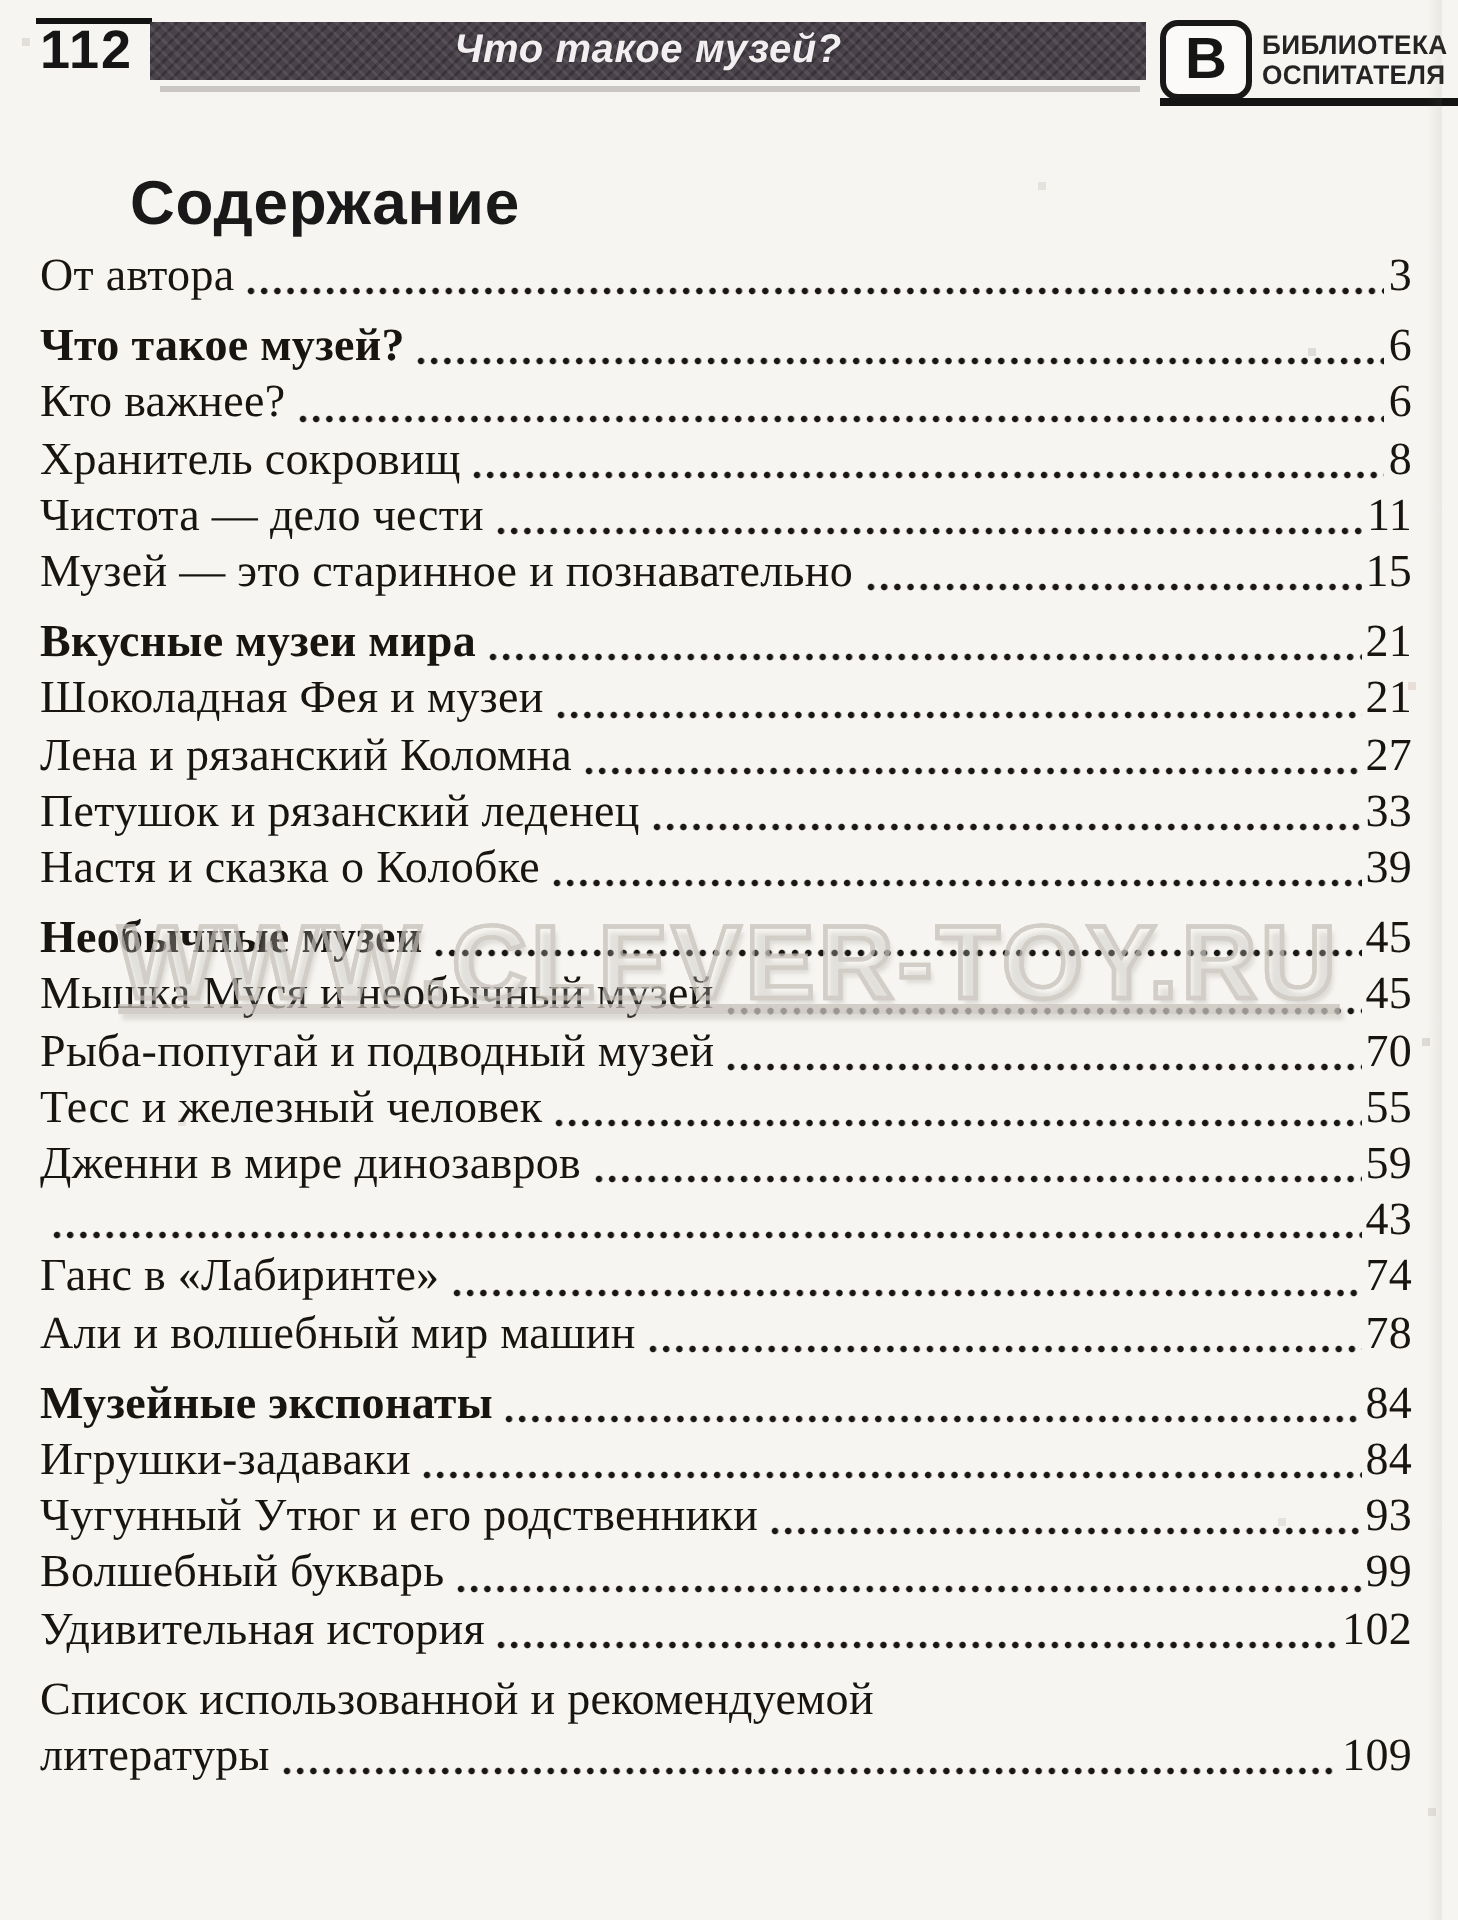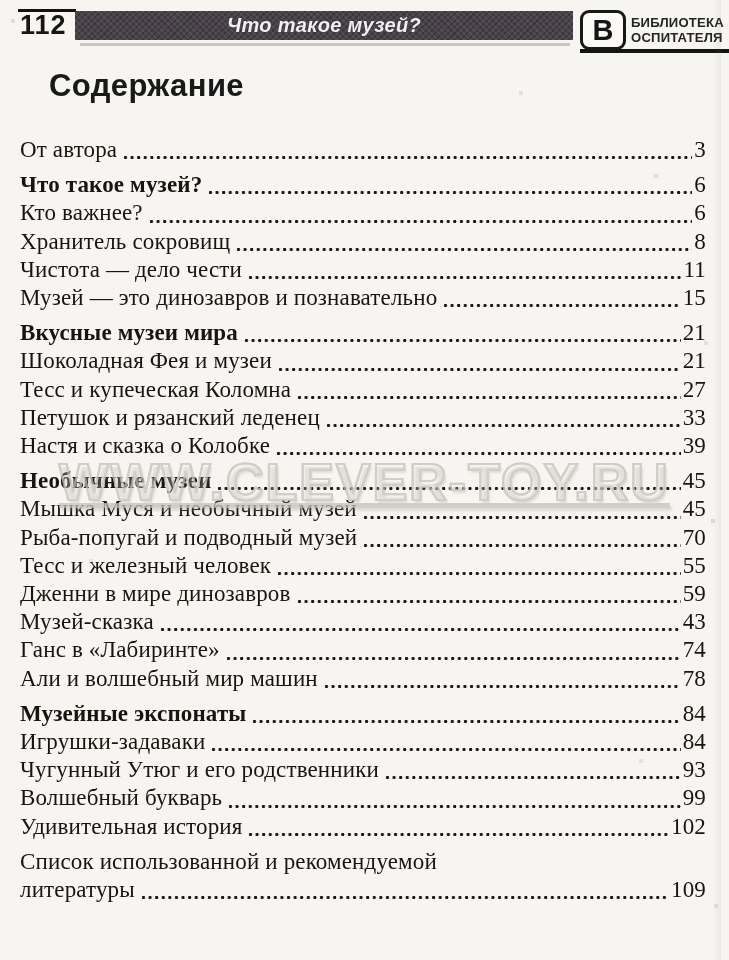--- a/index.html
+++ b/index.html
@@ -75,21 +75,21 @@
     font-family: "Liberation Sans", sans-serif;
     font-weight: bold; font-size: 31px; color: #191919;
     letter-spacing: 0.4px;
   }
 
   
   .toc {
     position: absolute; left: 20px; top: 120px; width: 686px;
   }
   .toc-section { margin-top: 7px; }
-  .toc-section:first-child { margin-top: 16px; }
+  .toc-section:first-child { margin-top: 4px; }
   .toc-row {
     display: flex; align-items: baseline;
     font-size: 23px; line-height: 28.2px;
     color: #18140f; letter-spacing: 0.15px;
   }
   .toc-row.bold .toc-title { font-weight: bold; }
   .toc-title { white-space: nowrap; }
   .dot-leader {
     flex: 1 1 auto; min-width: 14px;
     align-self: flex-end;
@@ -150,21 +150,21 @@
   <div class="logo-box">
     <span class="logo-letter">В</span>
   </div>
   <div class="logo-text">
     <div>БИБЛИОТЕКА</div>
     <div>ОСПИТАТЕЛЯ</div>
   </div>
 </div>
 <div class="logo-rule"></div>
 
-<h1 class="content-heading" style="margin:0;">Содержание</h1>
+<h1 class="content-heading" style="margin:16px;">Содержание</h1>
 
 <div class="toc">
     <div class="toc-section">
       <div class="toc-row">
     <span class="toc-title">От автора</span>
     <span class="dot-leader"></span>
     <span class="toc-page">3</span>
   </div>
     </div>
     <div class="toc-section">
@@ -182,38 +182,38 @@
     <span class="toc-title">Хранитель сокровищ</span>
     <span class="dot-leader"></span>
     <span class="toc-page">8</span>
   </div>
       <div class="toc-row">
     <span class="toc-title">Чистота — дело чести</span>
     <span class="dot-leader"></span>
     <span class="toc-page">11</span>
   </div>
       <div class="toc-row">
-    <span class="toc-title">Музей — это динозавров и познавательно</span>
+    <span class="toc-title">Музей — это старинное и познавательно</span>
     <span class="dot-leader"></span>
     <span class="toc-page">15</span>
   </div>
     </div>
     <div class="toc-section">
       <div class="toc-row bold">
     <span class="toc-title">Вкусные музеи мира</span>
     <span class="dot-leader"></span>
     <span class="toc-page">21</span>
   </div>
       <div class="toc-row">
     <span class="toc-title">Шоколадная Фея и музеи</span>
     <span class="dot-leader"></span>
     <span class="toc-page">21</span>
   </div>
       <div class="toc-row">
-    <span class="toc-title">Тесс и купеческая Коломна</span>
+    <span class="toc-title">Лена и рязанский Коломна</span>
     <span class="dot-leader"></span>
     <span class="toc-page">27</span>
   </div>
       <div class="toc-row">
     <span class="toc-title">Петушок и рязанский леденец</span>
     <span class="dot-leader"></span>
     <span class="toc-page">33</span>
   </div>
       <div class="toc-row">
     <span class="toc-title">Настя и сказка о Колобке</span>
@@ -241,21 +241,20 @@
     <span class="toc-title">Тесс и железный человек</span>
     <span class="dot-leader"></span>
     <span class="toc-page">55</span>
   </div>
       <div class="toc-row">
     <span class="toc-title">Дженни в мире динозавров</span>
     <span class="dot-leader"></span>
     <span class="toc-page">59</span>
   </div>
       <div class="toc-row">
-    <span class="toc-title">Музей-сказка</span>
     <span class="dot-leader"></span>
     <span class="toc-page">43</span>
   </div>
       <div class="toc-row">
     <span class="toc-title">Ганс в «Лабиринте»</span>
     <span class="dot-leader"></span>
     <span class="toc-page">74</span>
   </div>
       <div class="toc-row">
     <span class="toc-title">Али и волшебный мир машин</span>

